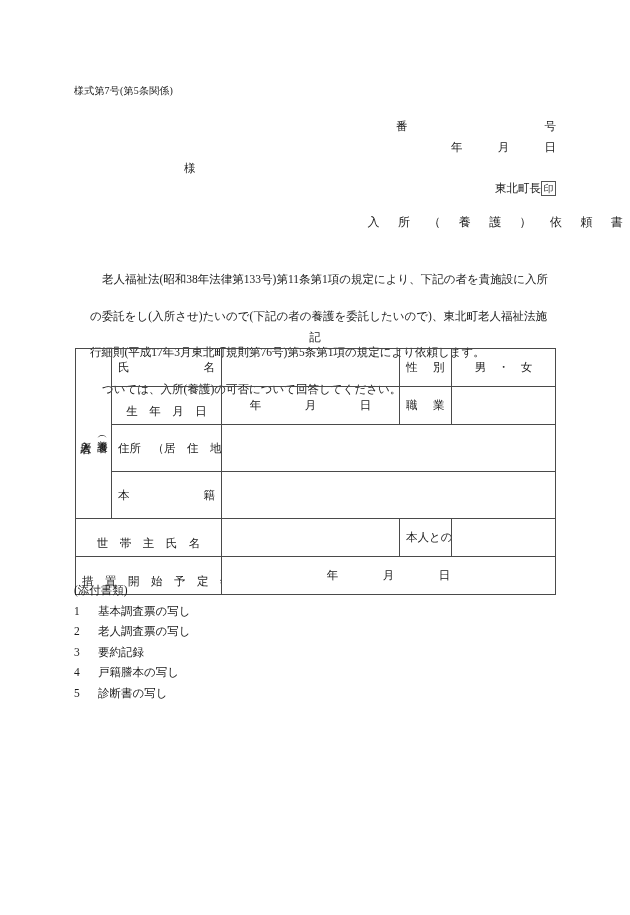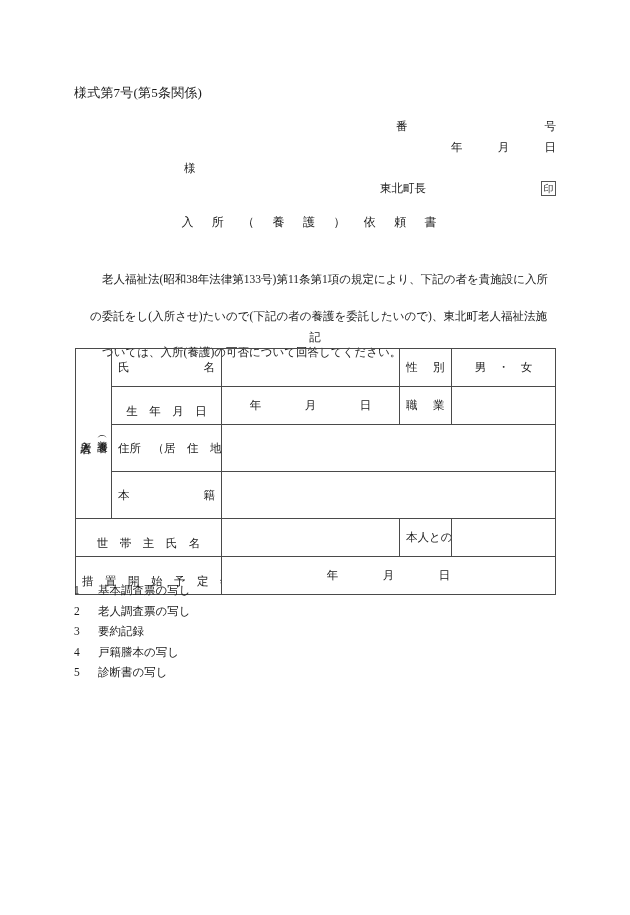--- a/index.html
+++ b/index.html
@@ -21,21 +21,21 @@
     position: absolute;
     inset: 0;
     padding: 0;
   }
 
   
   .form-code {
     position: absolute;
     left: 74px;
     top: 84px;
-    font-size: 13px;
+    font-size: 10px;
     letter-spacing: 0.2px;
     white-space: nowrap;
   }
   .doc-number-line {
     position: absolute;
     right: 74px;
     top: 119px;
     width: 160px;
     display: flex;
     justify-content: space-between;
@@ -56,42 +56,42 @@
     top: 161px;
     white-space: nowrap;
   }
   .issuer-row {
     position: absolute;
     left: 380px;
     top: 181px;
     width: 176px;
     display: flex;
     align-items: center;
-    justify-content: space-between;
+    justify-content: flex-end;
     white-space: nowrap;
   }
   .seal-box {
     display: inline-block;
     width: 15px;
     height: 15px;
     line-height: 14px;
     text-align: center;
     border: 1px solid #555;
     font-size: 10px;
     color: #333;
     box-sizing: border-box;
   }
 
   
   .doc-title {
     position: absolute;
     left: 0;
-    right: 12px;
+    right: 4px;
     top: 214px;
-    text-align: center;
+    text-align: right;
     font-size: 12px;
     letter-spacing: 3.2px;
     text-indent: 3.2px;
   }
 
   
   .body-block {
     position: absolute;
     left: 74px;
     top: 253px;
@@ -259,20 +259,21 @@
   <div class="issuer-row">
     <span>東北町長</span>
     <span class="seal-box">印</span>
   </div>
 
   <div class="doc-title">入　所　（　養　護　）　依　頼　書</div>
 
   <div class="body-block">
     <p class="indent">老人福祉法(昭和38年法律第133号)第11条第1項の規定により、下記の者を貴施設に入所</p>
     <p>の委託をし(入所させ)たいので(下記の者の養護を委託したいので)、東北町老人福祉法施</p>
+    <p>行細則(平成17年3月東北町規則第76号)第5条第1項の規定により依頼します。</p>
     <p class="indent">ついては、入所(養護)の可否について回答してください。</p>
   </div>
 
   <div class="ki-mark">記</div>
 
   <table class="form-table">
     <colgroup>
       <col style="width:36px">
       <col style="width:110px">
       <col>
@@ -356,20 +357,21 @@
             <span>年</span>
             <span>月</span>
             <span>日</span>
           </span>
         </td>
       </tr>
     </tbody>
   </table>
 
   <div class="attachments">
+    <div class="att-head">(添付書類)</div>
     <ol>
       <li>
         <span class="num">1</span>
         <span>基本調査票の写し</span>
       </li>
       <li>
         <span class="num">2</span>
         <span>老人調査票の写し</span>
       </li>
       <li>

